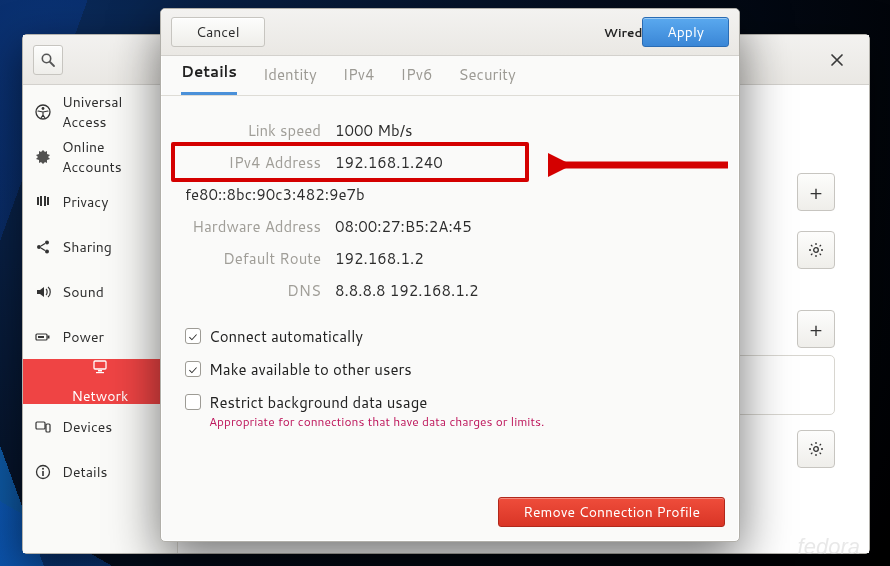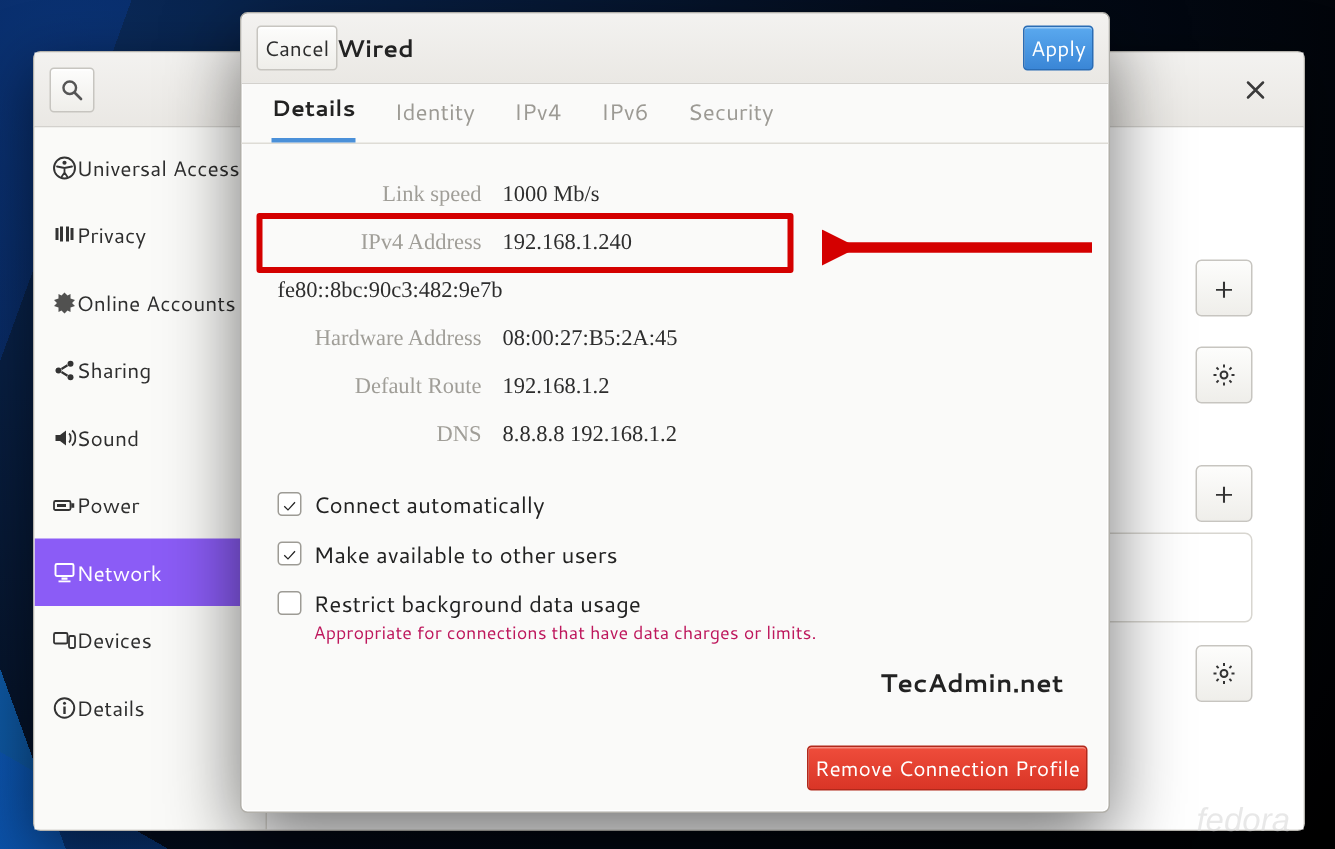--- a/index.html
+++ b/index.html
@@ -30,56 +30,56 @@
     padding:0 10px; }
   .icon-btn { width:30px; height:30px; border:1px solid #c7c5c0; border-radius:3px;
     background:linear-gradient(#fdfdfc,#efeeea); box-shadow:inset 0 1px #fff;
     display:inline-flex; align-items:center; justify-content:center; color:#555; }
   .title-text { font-weight:700; font-size:18px; margin-left:14px; }
   .close-x { margin-left:auto; width:44px; height:48px; display:flex; align-items:center;
     justify-content:center; font-size:17px; color:#3a3a3a; }
   .settings-body { flex:1; display:flex; min-height:0; }
   .sidebar { width:155px; background:#fafaf8; border-right:1px solid #dedcd6;
     display:flex; flex-direction:column; padding-top:4px; overflow:hidden; }
-  .sb-item { display:flex; align-items:center; padding:0 12px; height:45px;
+  .sb-item { display:flex; align-items:center; gap:11px; padding:0 12px; height:45px;
     color:#2e2e2e; font-size:14px; }
   .sb-item .sb-ico { width:16px; height:16px; display:inline-flex; align-items:center;
     justify-content:center; color:#333; }
-  .sb-item.selected { background:#8b5cf6; color:#fff; }
+  .sb-item.selected { background:#ef4444; color:#fff;flex-direction:column; }
   .sb-item.selected .sb-ico { color:#fff; }
   .content-area { flex:1; position:relative; background:#fff; }
   .plus-btn, .gear-btn { position:absolute; width:38px; height:38px;
     border:1px solid #c7c5c0; border-radius:4px; background:linear-gradient(#fdfdfc,#efeeea);
     display:flex; align-items:center; justify-content:center; color:#333; font-size:19px; }
   .plus-btn.p1 { right:34px; top:88px; }
   .gear-btn.g1 { right:34px; top:146px; }
   .plus-btn.p2 { right:34px; top:225px; }
   .gear-box   { position:absolute; right:34px; top:270px; width:534px; height:60px;
     border:1px solid #d8d6d0; border-radius:5px; }
   .gear-btn.g3 { right:34px; top:345px; }
   
   .dialog { position:absolute; left:160px; top:8px; width:580px; height:534px;
     background:#fafaf9; border:1px solid #b1afa9; border-radius:5px;
     box-shadow:0 18px 50px rgba(0,0,0,.55), inset 0 0 0 1px #fff; display:flex; flex-direction:column; }
   .dlg-header { height:47px; border-bottom:1px solid #d3d1cd;
     background:linear-gradient(#f3f2f0,#eae8e4); display:flex; align-items:center;
     padding:0 10px; border-radius:5px 5px 0 0; }
-  .btn { height:30px; padding:0 4px; border:1px solid #c7c5c0; border-radius:3px;
+  .btn { height:30px; padding:0 24px; border:1px solid #c7c5c0; border-radius:3px;
     background:linear-gradient(#fdfdfc,#efeeea); color:#2d2d2d; font-size:14px;
     display:inline-flex; align-items:center; box-shadow:inset 0 1px #fff; }
   .btn.sugg { background:linear-gradient(#5aa9ef,#3a86d6); border-color:#2a6cb4; color:#fff;
     box-shadow:inset 0 1px rgba(255,255,255,.4); }
   .btn.dest { background:linear-gradient(#ef4d3b,#d93526); border-color:#b1281b; color:#fff;
     box-shadow:inset 0 1px rgba(255,255,255,.35); }
-  .dlg-title { flex:1; text-align:left; font-weight:700; font-size:16px; }
+  .dlg-title { flex:1; text-align:right; font-weight:700; font-size:12px; }
   .tabs { display:flex; gap:26px; padding:0 20px; border-bottom:1px solid #dedcd6;
     height:40px; align-items:flex-end; }
   .tab { padding-bottom:10px; color:#9c9a94; font-size:15px; }
   .tab.active { color:#222; font-weight:700; border-bottom:3px solid #4a90d9; }
-  .details { padding:18px 24px 6px;font-family:Liberation Serif, serif; }
+  .details { padding:18px 24px 6px; }
   .row { display:flex; align-items:center; height:32px; }
   .row .label { width:150px; text-align:right; color:#a09e98; padding-right:14px; }
   .row .val { color:#2d2d2d; }
   .row.hl { position:relative; }
   .row.hl::before{ content:""; position:absolute; left:-14px; right:186px; top:-4px; bottom:-4px;
     border:4px solid #d40000; border-radius:2px; pointer-events:none; }
   .checks { padding:8px 24px 0; }
   .chk-row { display:flex; align-items:flex-start; gap:8px; padding:6px 0; }
   .chk { width:16px; height:16px; border:1px solid #9d9b95; border-radius:3px; background:#fff;
     display:inline-flex; align-items:center; justify-content:center; font-size:12px; color:#222; margin-top:2px; }
@@ -120,32 +120,32 @@
               <circle cx="8" cy="8" r="7" stroke="currentColor" fill="none" stroke-width="1.3"></circle>
               <circle cx="8" cy="4.5" r="1.4" fill="currentColor"></circle>
               <path d="M3 7l5 1 5-1 M8 8v3l-2 3 M8 11l2 3" stroke="currentColor" stroke-width="1.2" fill="none" stroke-linecap="round"></path>
             </svg>
           </span>
         <span>Universal Access</span>
       </div>
       <div class="sb-item">
         <span class="sb-ico">
             <svg class="ico" viewBox="0 0 16 16">
+              <path d="M8 1l2 2 2-1 0 3 3 1-2 2 2 2-3 1 0 3-2-1-2 2-2-2-2 1 0-3-3-1 2-2-2-2 3-1 0-3 2 1z" fill="currentColor" opacity=".85"></path>
+            </svg>
+          </span>
+        <span>Online Accounts</span>
+      </div>
+      <div class="sb-item">
+        <span class="sb-ico">
+            <svg class="ico" viewBox="0 0 16 16">
               <path d="M2 3h2v8H2zM5 2h2v10H5zM9 2h2v10H9zM12 3h2v8h-2z" fill="currentColor"></path>
             </svg>
           </span>
         <span>Privacy</span>
-      </div>
-      <div class="sb-item">
-        <span class="sb-ico">
-            <svg class="ico" viewBox="0 0 16 16">
-              <path d="M8 1l2 2 2-1 0 3 3 1-2 2 2 2-3 1 0 3-2-1-2 2-2-2-2 1 0-3-3-1 2-2-2-2 3-1 0-3 2 1z" fill="currentColor" opacity=".85"></path>
-            </svg>
-          </span>
-        <span>Online Accounts</span>
       </div>
       <div class="sb-item">
         <span class="sb-ico">
             <svg class="ico" viewBox="0 0 16 16">
               <circle cx="12" cy="3.5" r="2" fill="currentColor"></circle>
               <circle cx="4" cy="8" r="2" fill="currentColor"></circle>
               <circle cx="12" cy="12.5" r="2" fill="currentColor"></circle>
               <path d="M6 7l4-2.5M6 9l4 2.5" stroke="currentColor" stroke-width="1.4"></path>
             </svg>
           </span>
@@ -275,21 +275,20 @@
     </div>
     <div class="chk-row">
       <span class="chk"></span>
       <span class="chkline">
         <span>Restrict background data usage</span>
         <span class="hint">Appropriate for connections that have data charges or limits.</span>
       </span>
     </div>
   </div>
 
-  <div class="brand">TecAdmin.net</div>
 
   <div class="dlg-footer">
     <div class="btn dest">Remove Connection Profile</div>
   </div>
 </div>
 
 <svg class="arrow" width="200" height="40">
   <defs>
       <marker id="ah" markerWidth="12" markerHeight="12" refX="2" refY="5" orient="auto">
     <path d="M10 0 L0 5 L10 10 z" fill="#d40000"></path>

